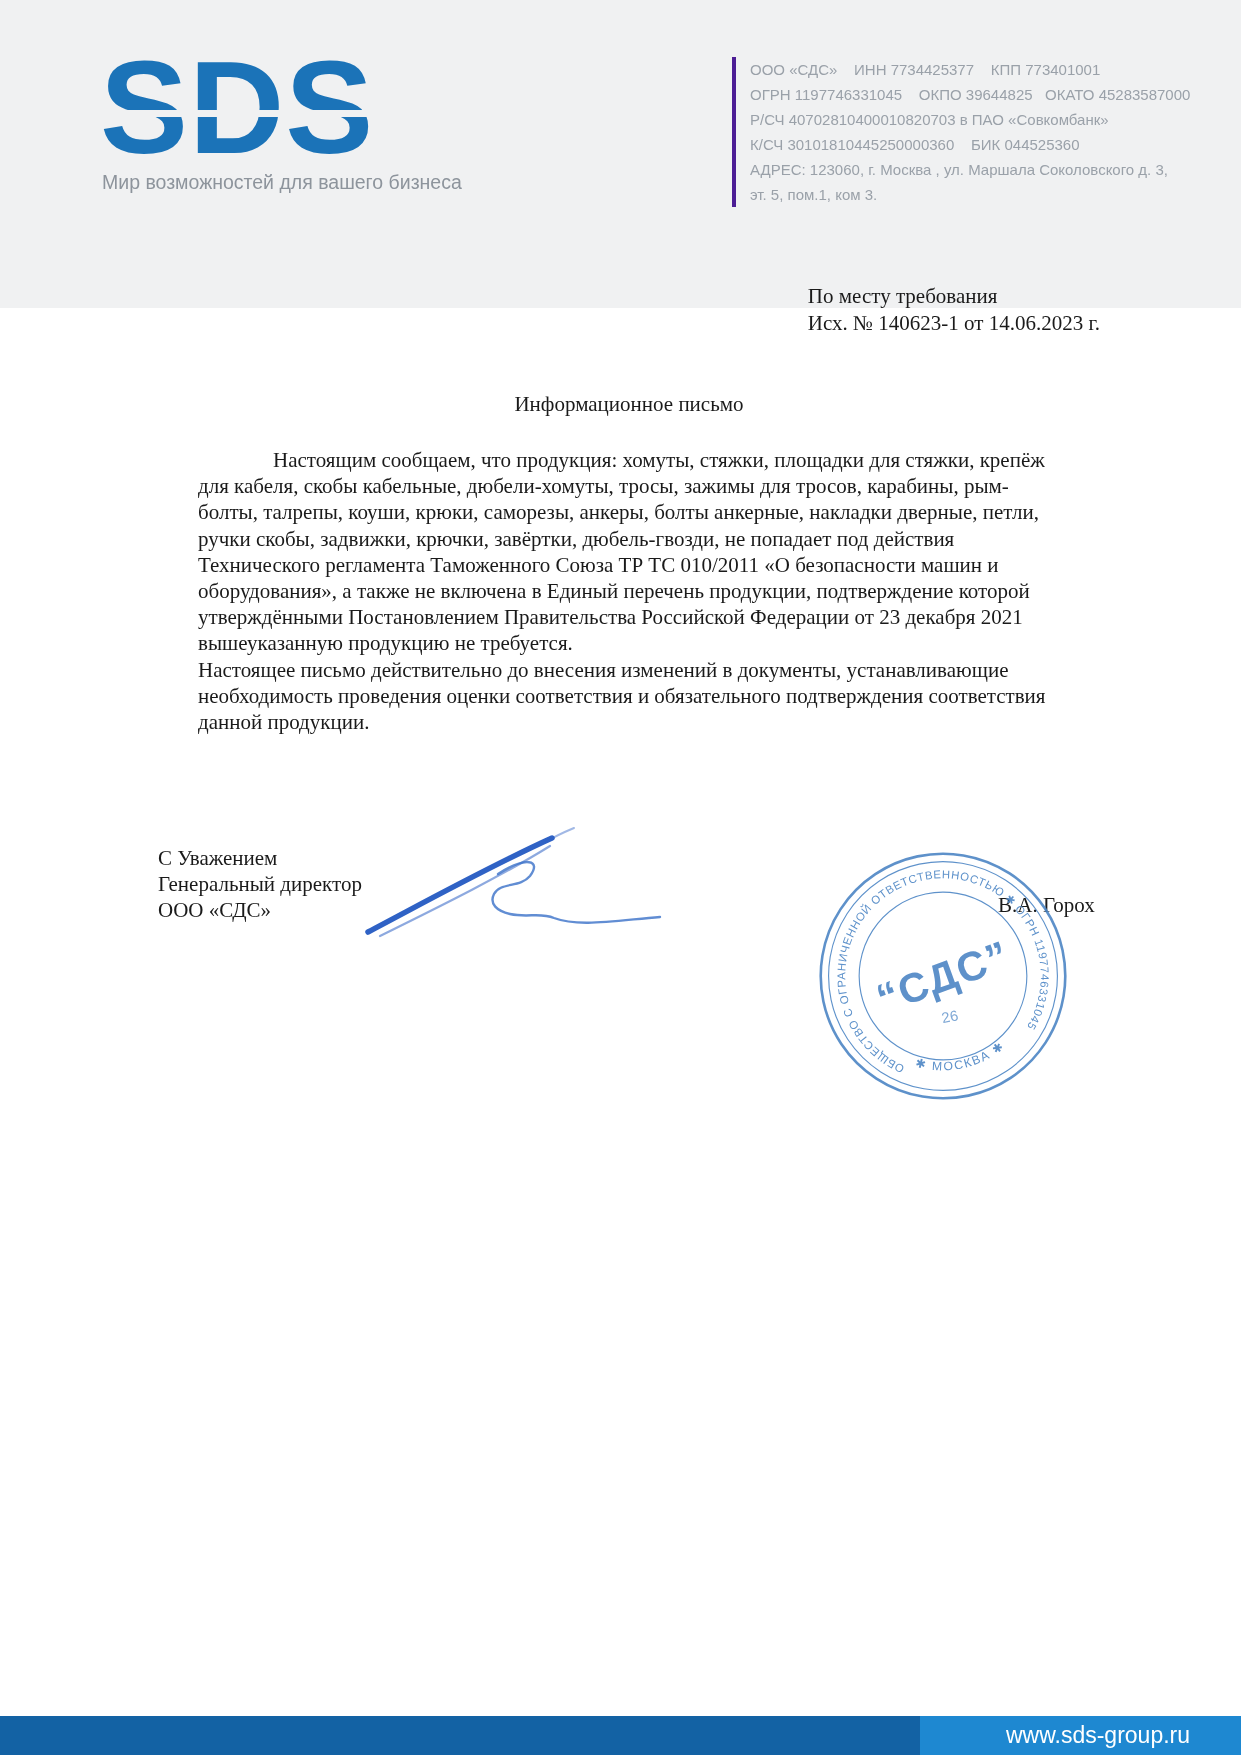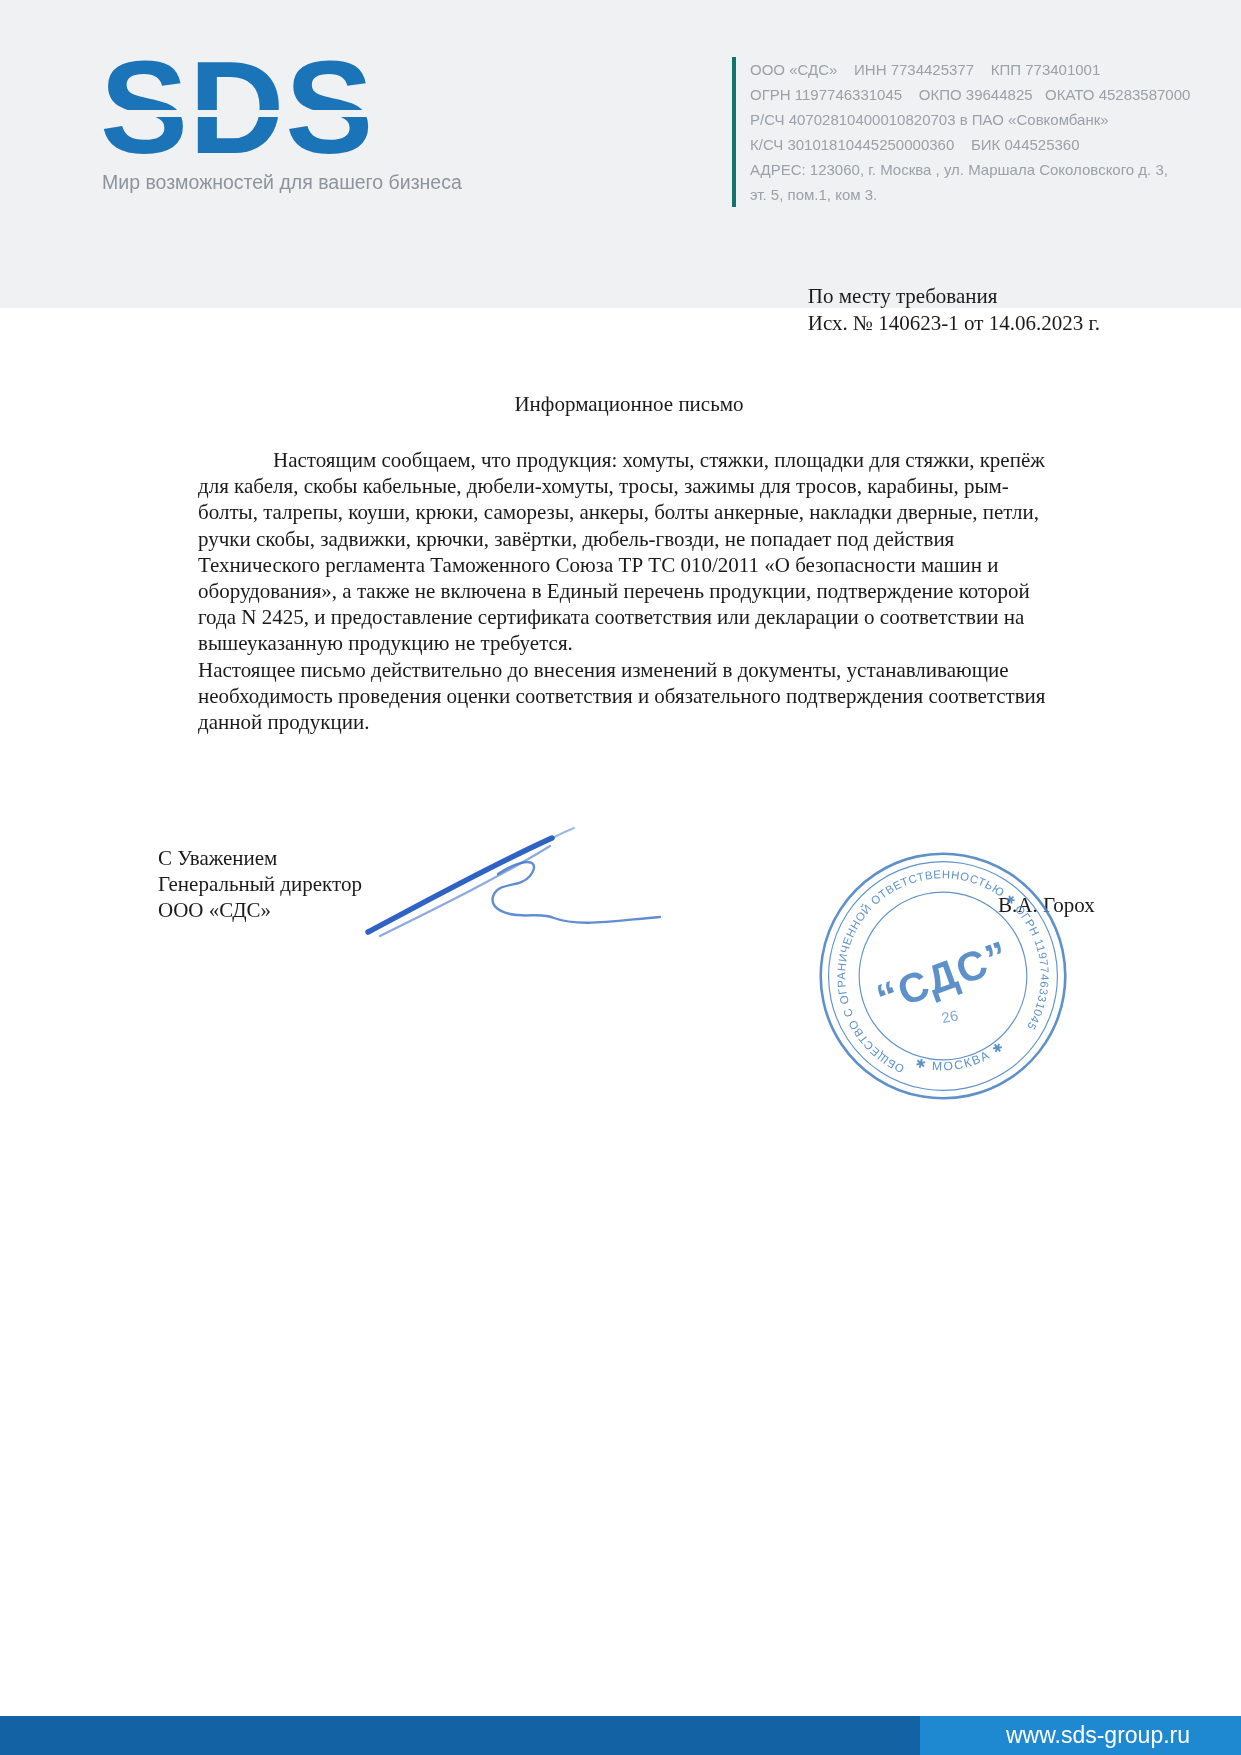--- a/index.html
+++ b/index.html
@@ -16,21 +16,21 @@
     font-size:132px;line-height:105px;letter-spacing:1px;color:#1b73b8;
     position:absolute;left:0;top:0;
   }
   .logo-stripe{position:absolute;left:-4px;top:55px;width:300px;height:7px;background:#f0f1f2;}
   .logo-tagline{
     position:absolute;left:2px;top:116px;white-space:nowrap;
     font-family:"Liberation Sans", sans-serif;font-size:19.5px;color:#8d949c;
   }
   .company-details{
     position:absolute;left:732px;top:57px;
-    border-left:4px solid #0f766e;padding-left:14px;
+    border-left:4px solid #4c1d95;padding-left:14px;
     font-family:"Liberation Sans", sans-serif;font-size:15px;line-height:25px;
     color:#9aa1a9;white-space:nowrap;
   }
   
   .ref-block{
     position:absolute;right:141px;top:283px;
     font-size:21px;line-height:27px;white-space:nowrap;
   }
   
   .letter-title{
@@ -92,21 +92,21 @@
 
   <div class="letter-title">Информационное письмо</div>
 
   <div class="letter-body">
     <div class="body-line indent">Настоящим сообщаем, что продукция: хомуты, стяжки, площадки для стяжки, крепёж</div>
     <div class="body-line">для кабеля, скобы кабельные, дюбели-хомуты, тросы, зажимы для тросов, карабины, рым-</div>
     <div class="body-line">болты, талрепы, коуши, крюки, саморезы, анкеры, болты анкерные, накладки дверные, петли,</div>
     <div class="body-line">ручки скобы, задвижки, крючки, завёртки, дюбель-гвозди, не попадает под действия</div>
     <div class="body-line">Технического регламента Таможенного Союза ТР ТС 010/2011 «О безопасности машин и</div>
     <div class="body-line">оборудования», а также не включена в Единый перечень продукции, подтверждение которой</div>
-    <div class="body-line">года N 2425, и предоставление сертификата соответствия или декларации о соответствии на</div>
+    <div class="body-line">утверждёнными Постановлением Правительства Российской Федерации от 23 декабря 2021</div>
     <div class="body-line">вышеуказанную продукцию не требуется.</div>
     <div class="body-line">Настоящее письмо действительно до внесения изменений в документы, устанавливающие</div>
     <div class="body-line">необходимость проведения оценки соответствия и обязательного подтверждения соответствия</div>
     <div class="body-line">данной продукции.</div>
   </div>
 
   <div class="signature-block">
     <div>С Уважением</div>
     <div>Генеральный директор</div>
     <div>ООО «СДС»</div>

